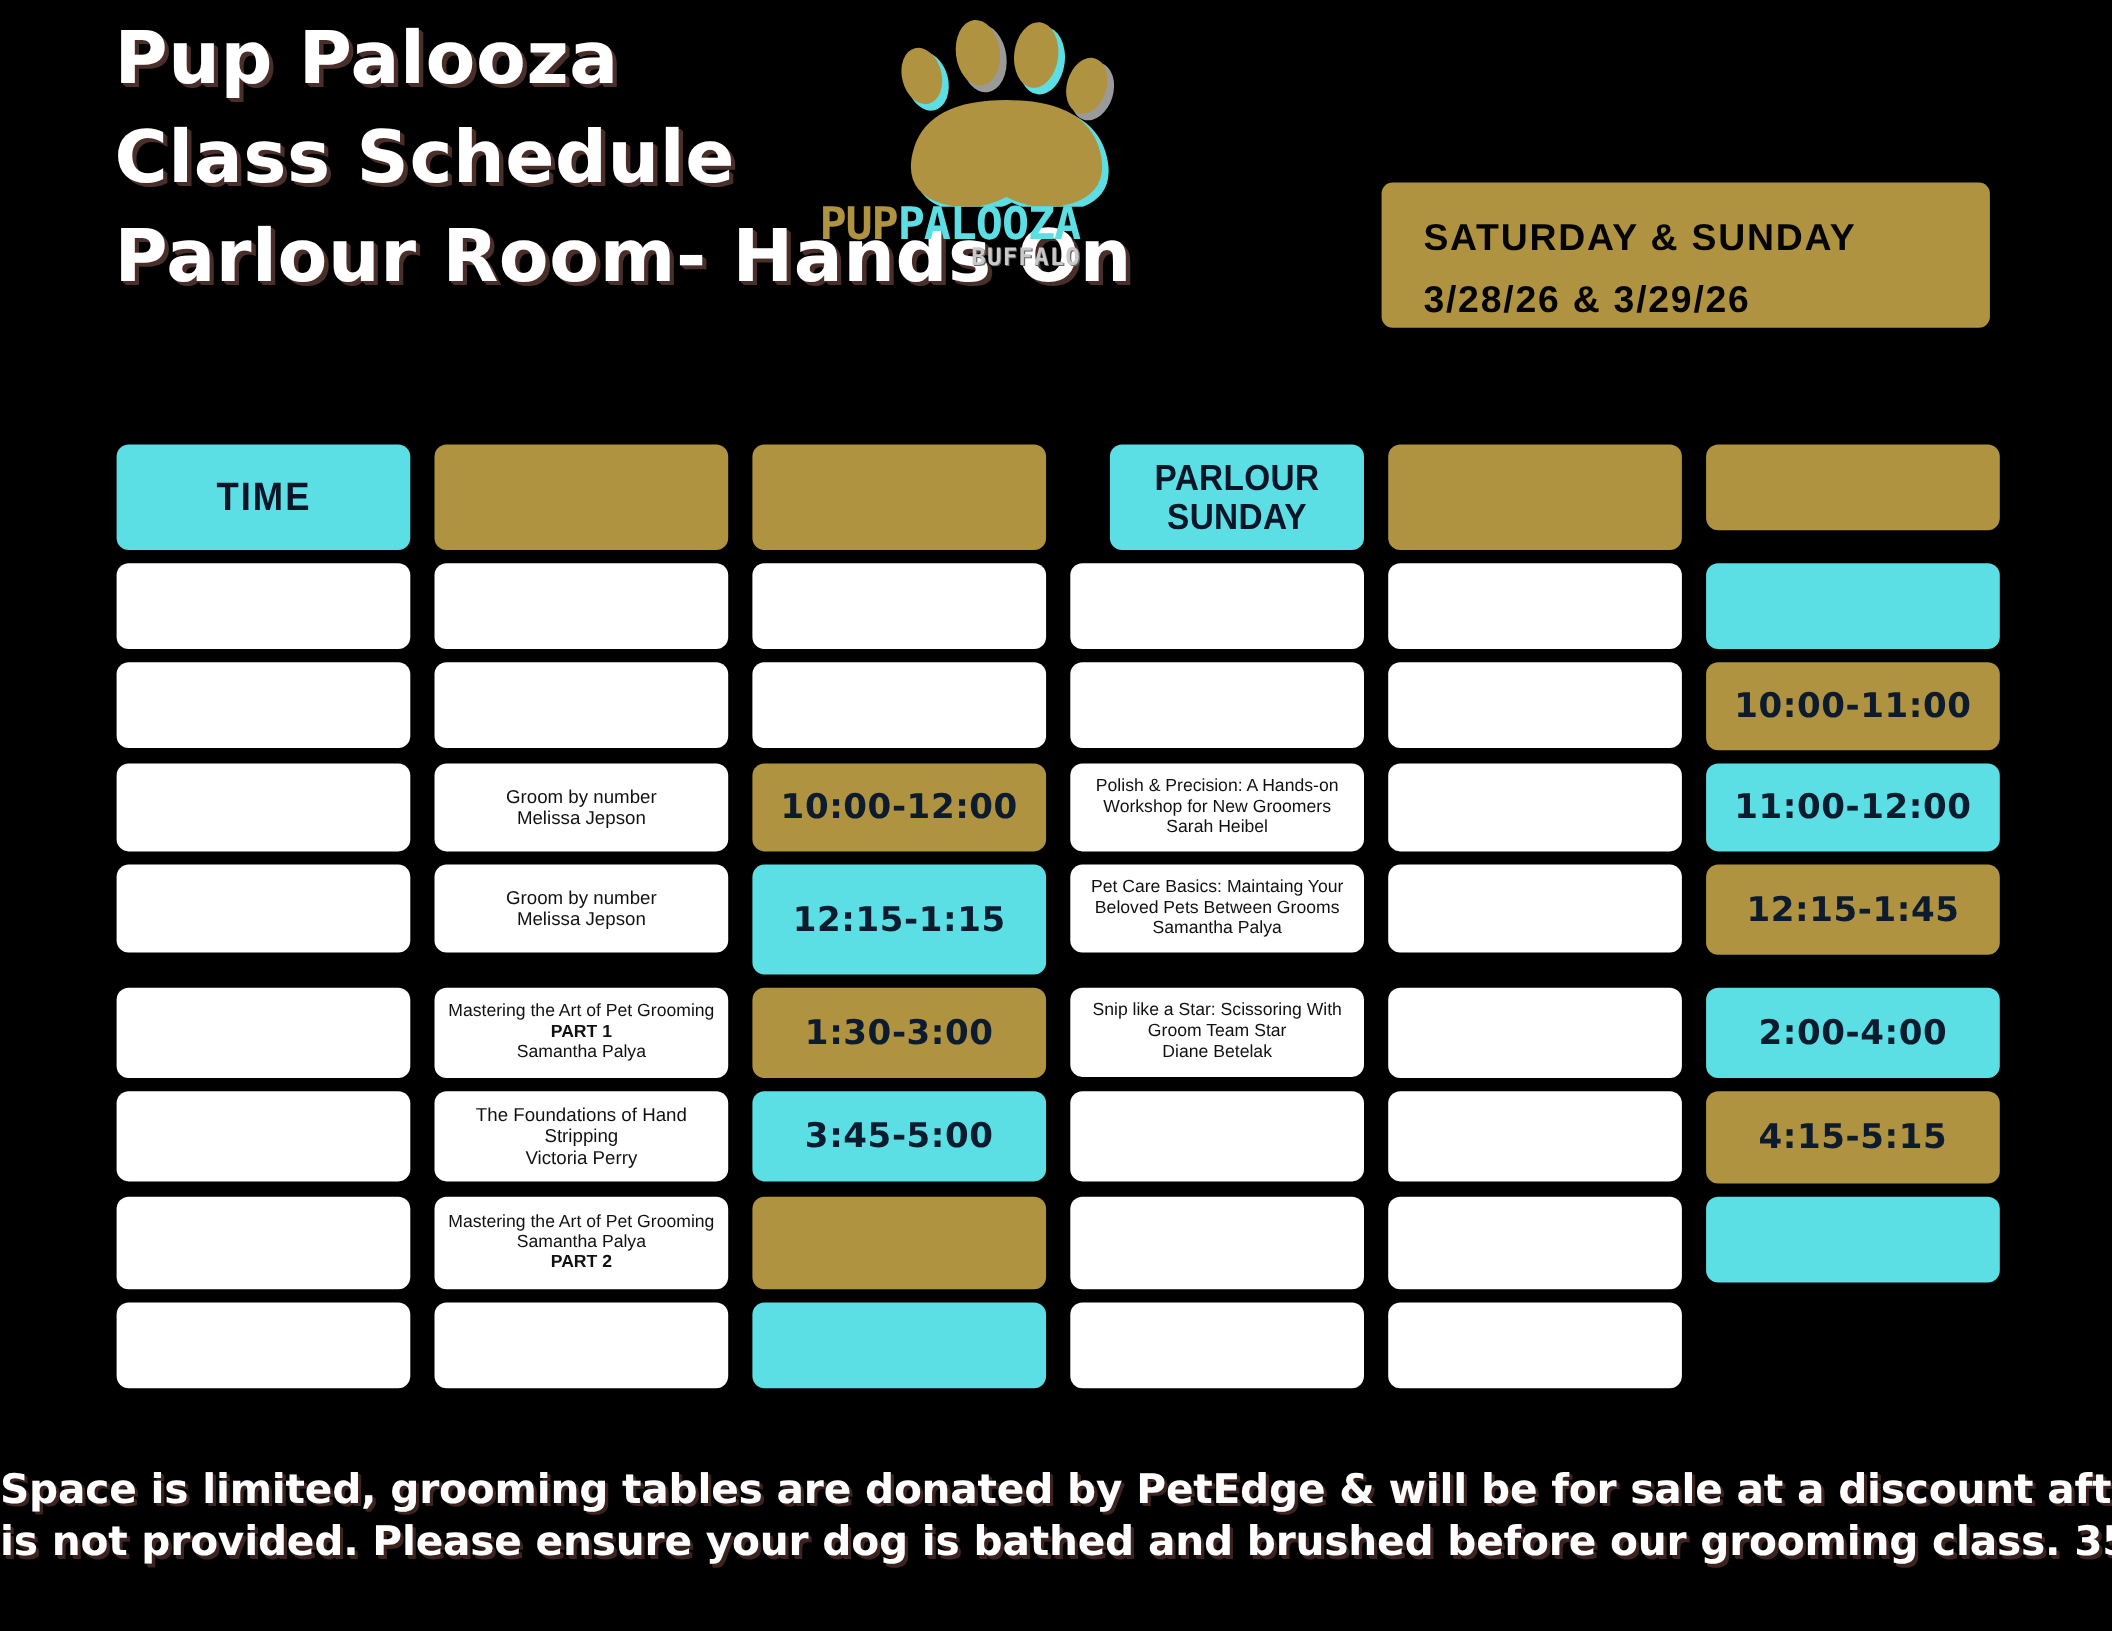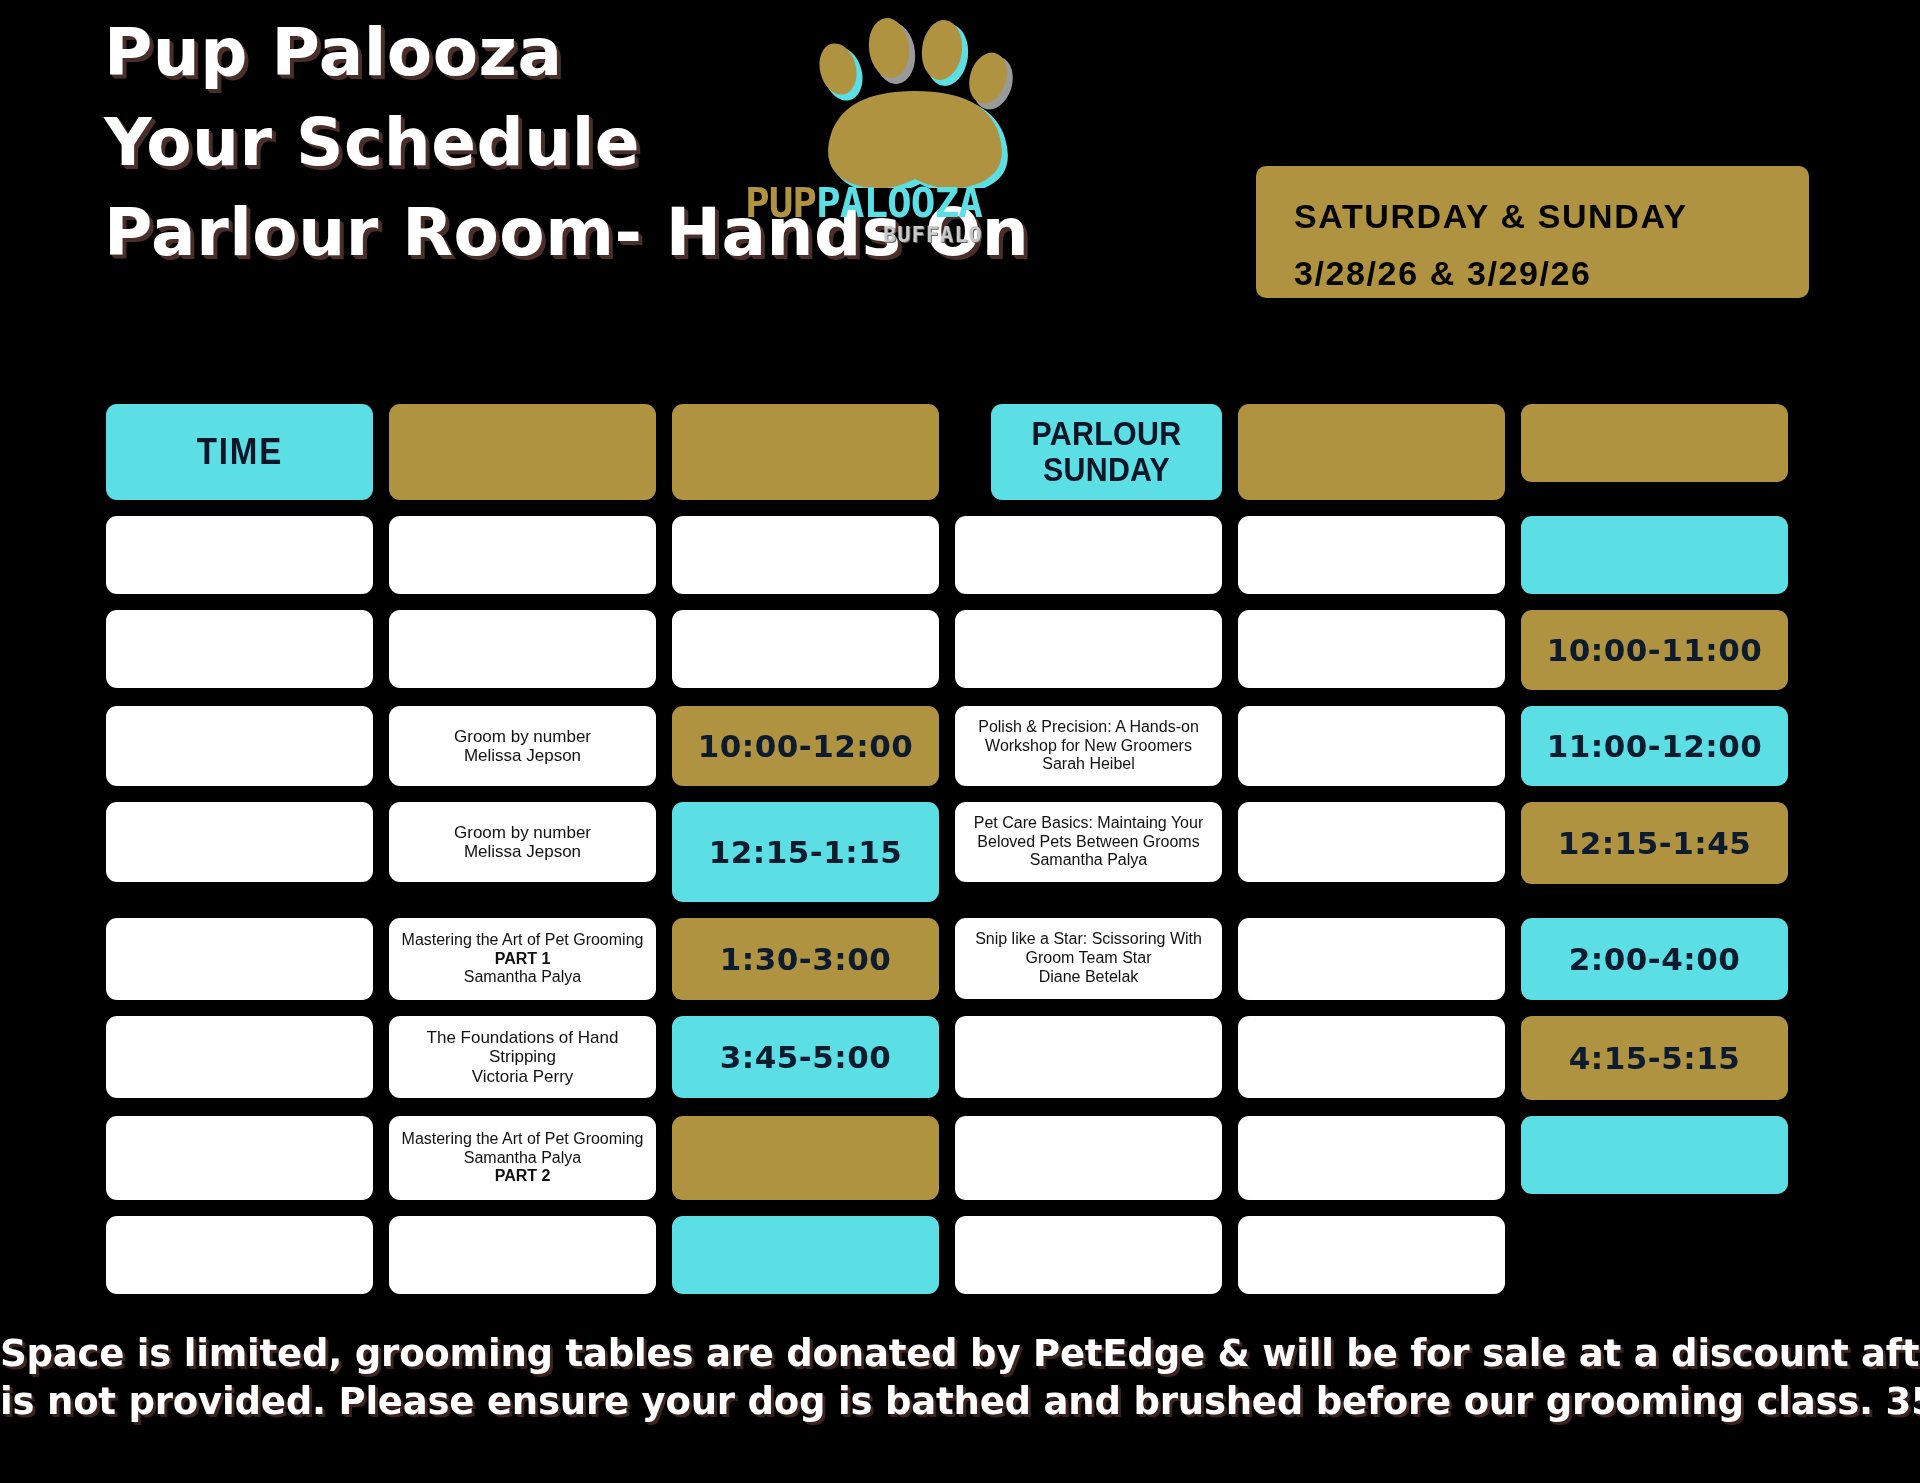--- a/index.html
+++ b/index.html
@@ -79,21 +79,20 @@
 
   
   .grid {
     position: absolute; left: 106px; top: 404px;
     width: 1714px;
     display: grid;
     grid-template-columns: repeat(6, 267px);
     grid-auto-rows: auto;
     column-gap: 22px;
     row-gap: 12px;
-    gap: 16px;
   }
   .cell {
     border-radius: 11px;
     min-height: 78px;
     display: flex;
     align-items: center;
     justify-content: center;
     text-align: center;
     padding: 4px 6px;
     overflow: hidden;
@@ -152,21 +151,21 @@
 </style>
 </head>
 <body>
 
 <div class="page">
 
   <div class="header">
 
     <div class="title-block">
       <div class="title-line">Pup Palooza</div>
-      <div class="title-line">Your Schedule</div>
+      <div class="title-line">Class Schedule</div>
       <div class="title-line">Parlour Room- Hands On</div>
     </div>
 
     <div class="logo">
       <svg width="300" height="180" viewBox="0 0 300 180">
 
         <ellipse cx="108" cy="66" rx="19" ry="27" fill="#5CDFE4" transform="rotate(-14 108 66)"></ellipse>
         <ellipse cx="159" cy="45" rx="21" ry="31" fill="#9a9a9a" transform="rotate(-7 159 45)"></ellipse>
         <ellipse cx="212" cy="47" rx="21" ry="31" fill="#5CDFE4" transform="rotate(7 212 47)"></ellipse>
         <ellipse cx="258" cy="75" rx="19" ry="27" fill="#9a9a9a" transform="rotate(17 258 75)"></ellipse>

